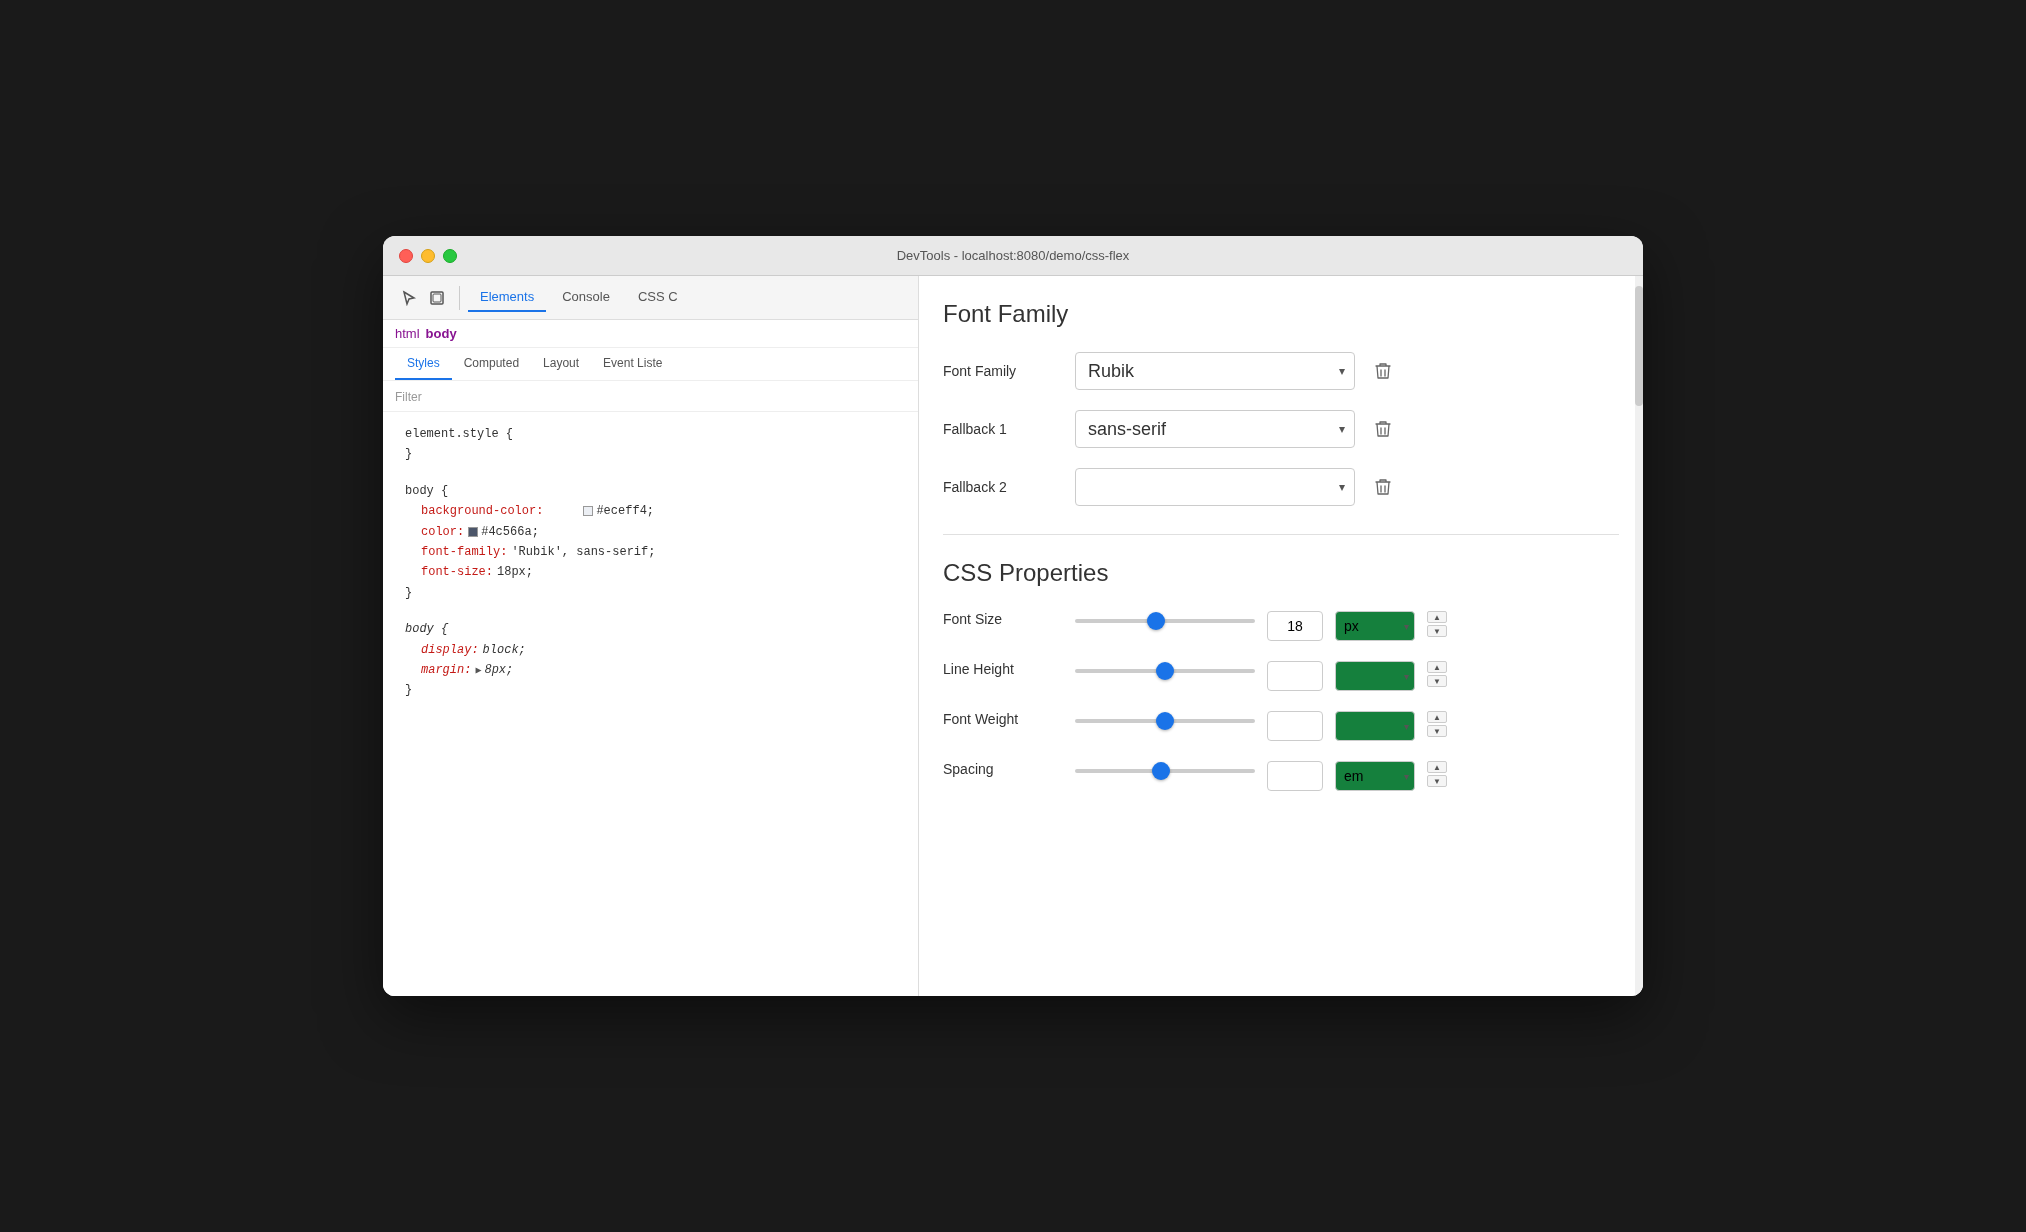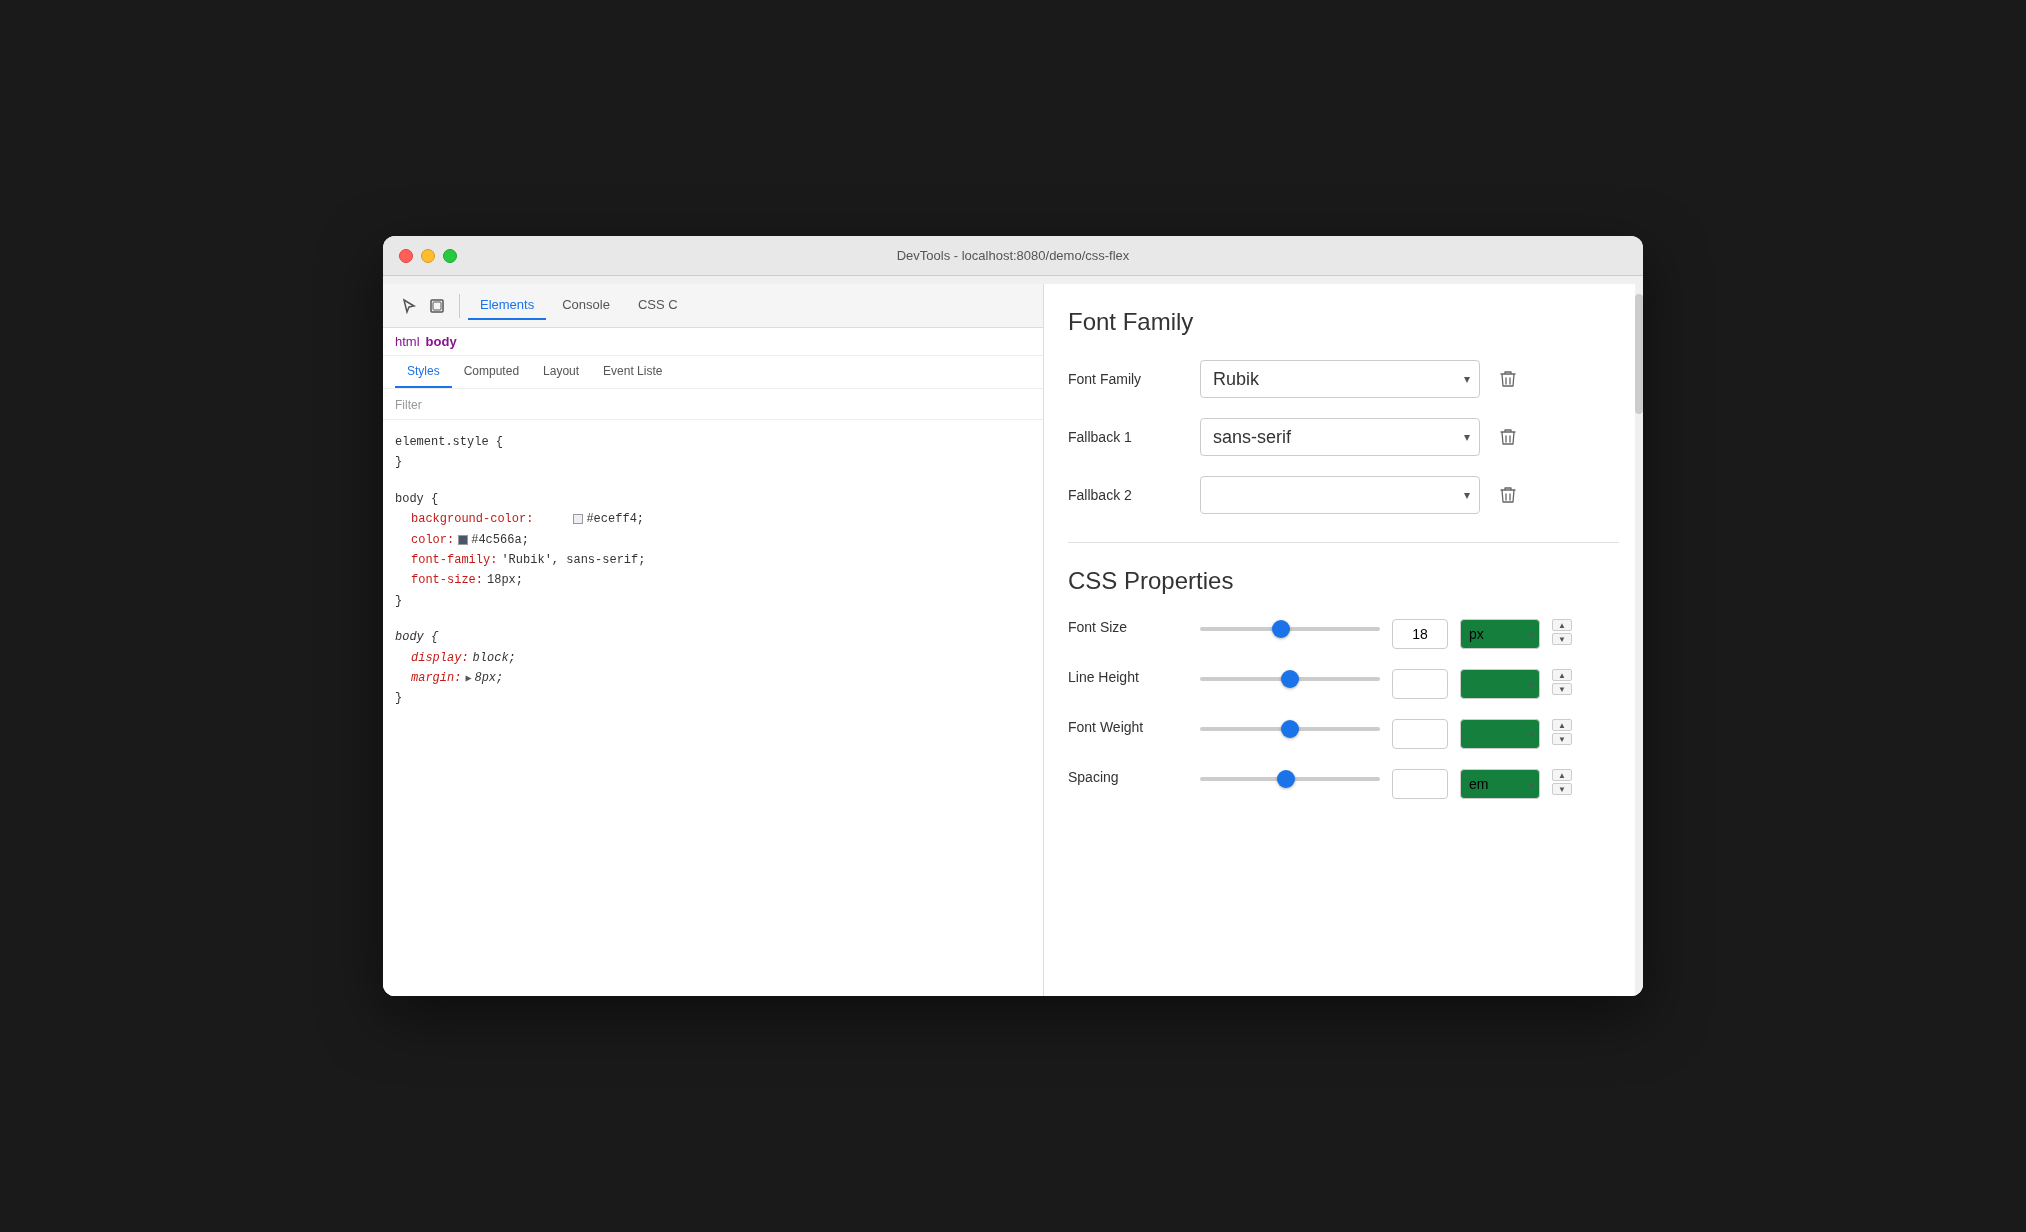--- a/index.html
+++ b/index.html
@@ -14,21 +14,20 @@
 
     .window {
       width: 1260px;
       height: 760px;
       background: #f0f0f0;
       border-radius: 12px;
       overflow: hidden;
       box-shadow: 0 20px 60px rgba(0,0,0,0.5);
       display: flex;
       flex-direction: column;
-      gap: 8px;
     }
 
     
     .titlebar {
       background: #e8e8e8;
       height: 40px;
       display: flex;
       align-items: center;
       padding: 0 16px;
       flex-shrink: 0;
@@ -59,21 +58,21 @@
 
     
     .devtools-body {
       display: flex;
       flex: 1;
       overflow: hidden;
     }
 
     
     .left-panel {
-      width: 661px;
+      width: 536px;
       background: #fff;
       display: flex;
       flex-direction: column;
       border-right: 1px solid #ddd;
       overflow: hidden;
       justify-content: flex-end;
     }
 
     
     .tab-bar {
@@ -177,21 +176,21 @@
     
     .css-code {
       flex: 1;
       overflow-y: auto;
       padding: 12px;
       background: #fff;
       font-family: 'Menlo', 'Monaco', 'Courier New', monospace;
       font-size: 12px;
       line-height: 1.7;
     }
-    .css-rule { margin-bottom: 16px; }
+    .css-rule { margin-bottom: 16px; margin-left: 10px; }
     .css-selector { color: #333; font-weight: normal; }
     .css-selector.italic { font-style: italic; }
     .css-brace { color: #333; }
     .css-prop { color: #c41a16; }
     .css-prop.italic { font-style: italic; color: #c41a16; }
     .css-value { color: #333; }
     .css-value.italic { font-style: italic; }
     .css-line { display: flex; align-items: center; padding-left: 16px; }
     .color-swatch {
       display: inline-block;

